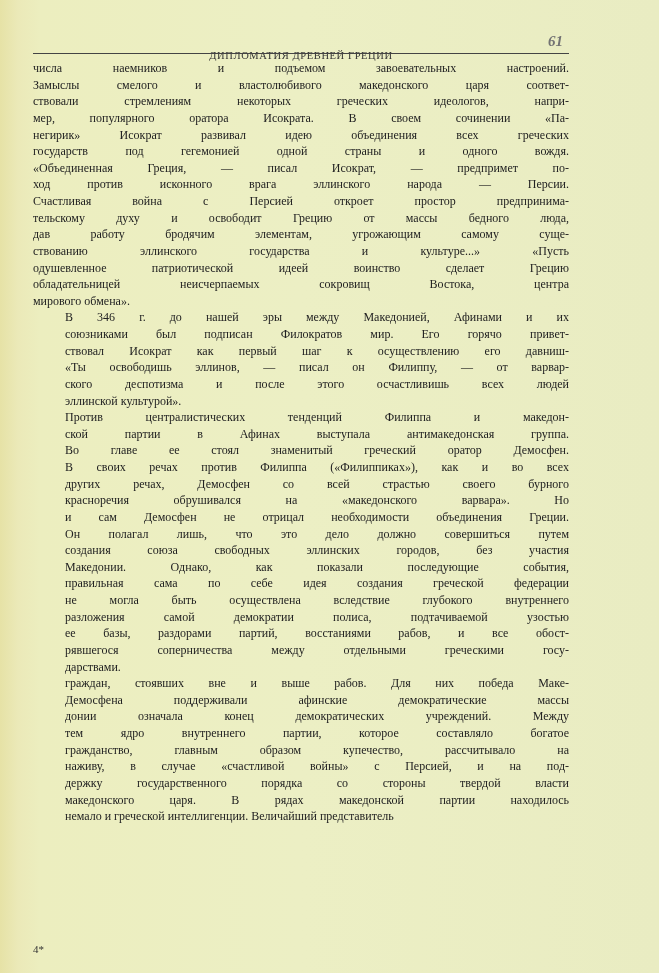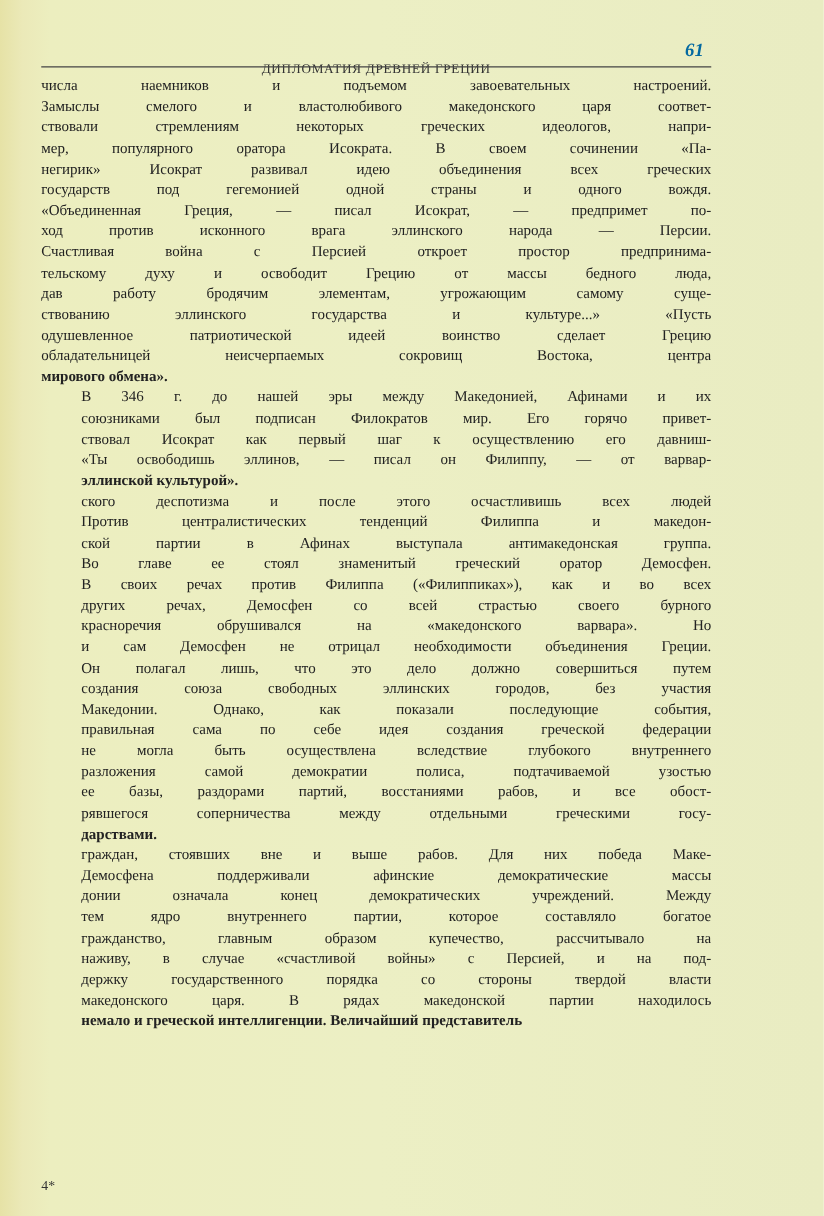--- a/index.html
+++ b/index.html
@@ -13,36 +13,36 @@
   .page { position:absolute; left:33px; top:0; width:536px; }
   .running-head {
     position:absolute; top:33px; left:0; width:536px; height:18px;
   }
   .running-title {
     position:absolute; left:0; right:0; text-align:center;
     font-size:10.5px; letter-spacing:0.6px; font-variant:small-caps;
     font-family:"Liberation Serif", serif; color:#333; top:17px;
   }
   .page-number {
-    position:absolute; right:6px; top:0; font-size:15px; font-style:italic; font-weight:bold; color:#0369a1;
+    position:absolute; right:6px; top:0; font-size:15px; font-style:italic; font-weight:bold; color:#737373;
   }
   .head-rule {
     position:absolute; top:53px; left:0; width:536px; height:0;
     border-top:1.2px solid #444;
   }
   .body-text {
     position:absolute; top:60px; left:0; width:536px;
     font-size:12px; line-height:16.62px;
     text-align:justify; hyphens:manual;
     font-family:"Liberation Sans Narrow","Liberation Serif", serif;
   }
   .para { margin:0; text-indent:0; }
   .para.indent { text-indent:32px; }
   .line { display:block; text-align:justify; text-align-last:justify; white-space:nowrap; overflow:visible; }
-  .line.last { text-align-last:left;font-weight:bold; }
+  .line.last { text-align-last:left; }
   .signature {
     position:absolute; top:943px; left:0; font-size:11px; color:#333;
   }
 </style>
 </head>
 <body>
 
 <div class="page">
   <div class="running-head">
     <div class="running-title">ДИПЛОМАТИЯ ДРЕВНЕЙ ГРЕЦИИ</div>
@@ -66,22 +66,22 @@
         <span class="line">ствованию эллинского государства и культуре...» «Пусть</span>
         <span class="line">одушевленное патриотической идеей воинство сделает Грецию</span>
         <span class="line">обладательницей неисчерпаемых сокровищ Востока, центра</span>
         <span class="line last">мирового обмена».</span>
       </div>
       <div class="para indent">
         <span class="line" style="text-indent: 32px;">В 346 г. до нашей эры между Македонией, Афинами и их</span>
         <span class="line">союзниками был подписан Филократов мир. Его горячо привет-</span>
         <span class="line">ствовал Исократ как первый шаг к осуществлению его давниш-</span>
         <span class="line">«Ты освободишь эллинов, — писал он Филиппу, — от варвар-</span>
+        <span class="line">ского деспотизма и после этого осчастливишь всех людей</span>
         <span class="line last">эллинской культурой».</span>
-        <span class="line">ского деспотизма и после этого осчастливишь всех людей</span>
       </div>
       <div class="para indent">
         <span class="line" style="text-indent: 32px;">Против централистических тенденций Филиппа и македон-</span>
         <span class="line">ской партии в Афинах выступала антимакедонская группа.</span>
         <span class="line">Во главе ее стоял знаменитый греческий оратор Демосфен.</span>
         <span class="line">В своих речах против Филиппа («Филиппиках»), как и во всех</span>
         <span class="line">других речах, Демосфен со всей страстью своего бурного</span>
         <span class="line">красноречия обрушивался на «македонского варвара». Но</span>
         <span class="line">и сам Демосфен не отрицал необходимости объединения Греции.</span>
         <span class="line">Он полагал лишь, что это дело должно совершиться путем</span>

